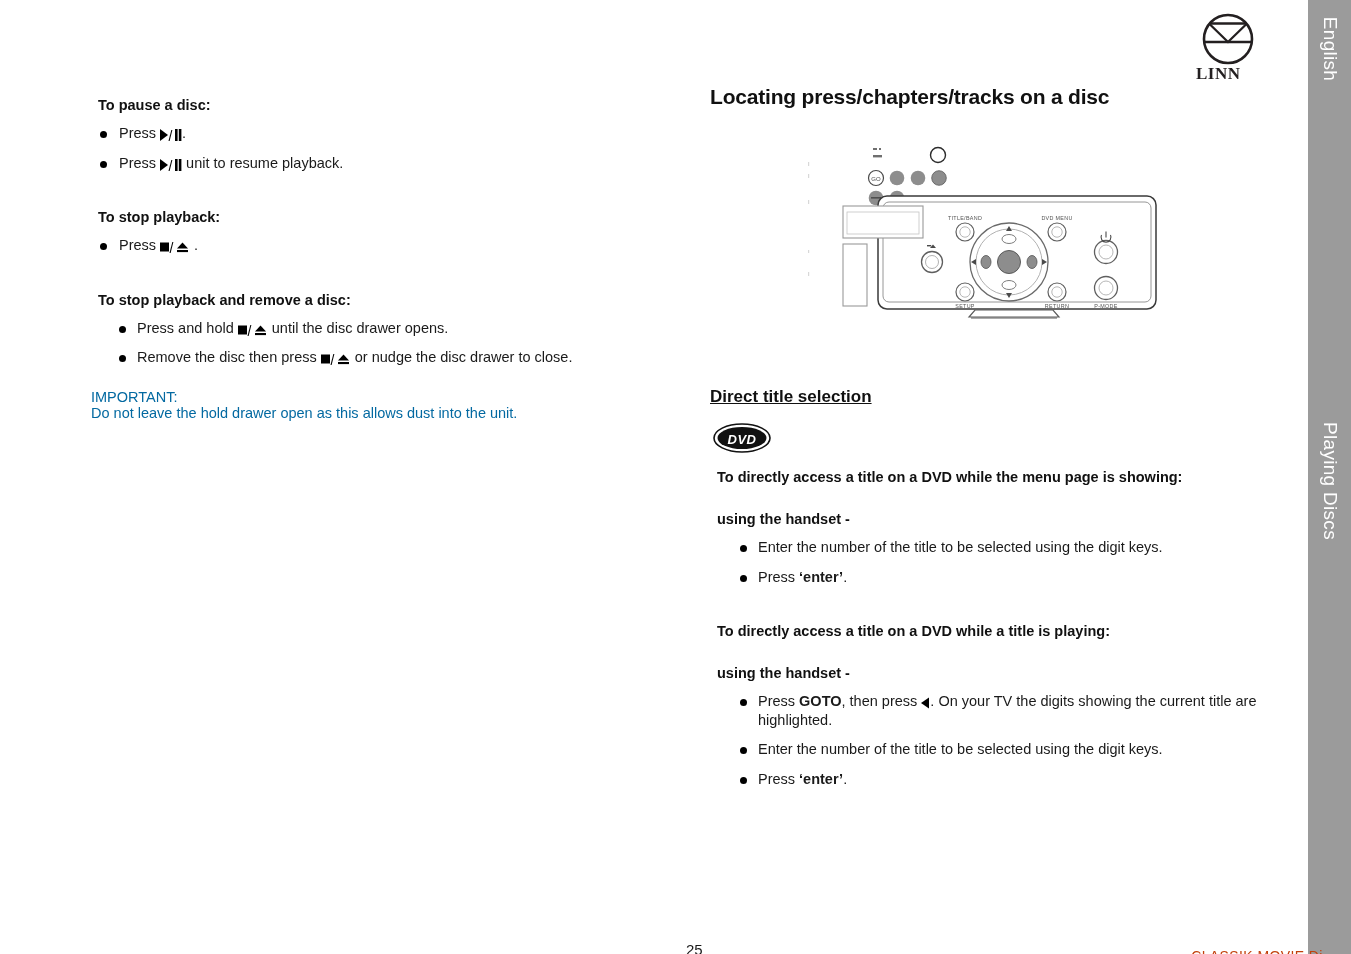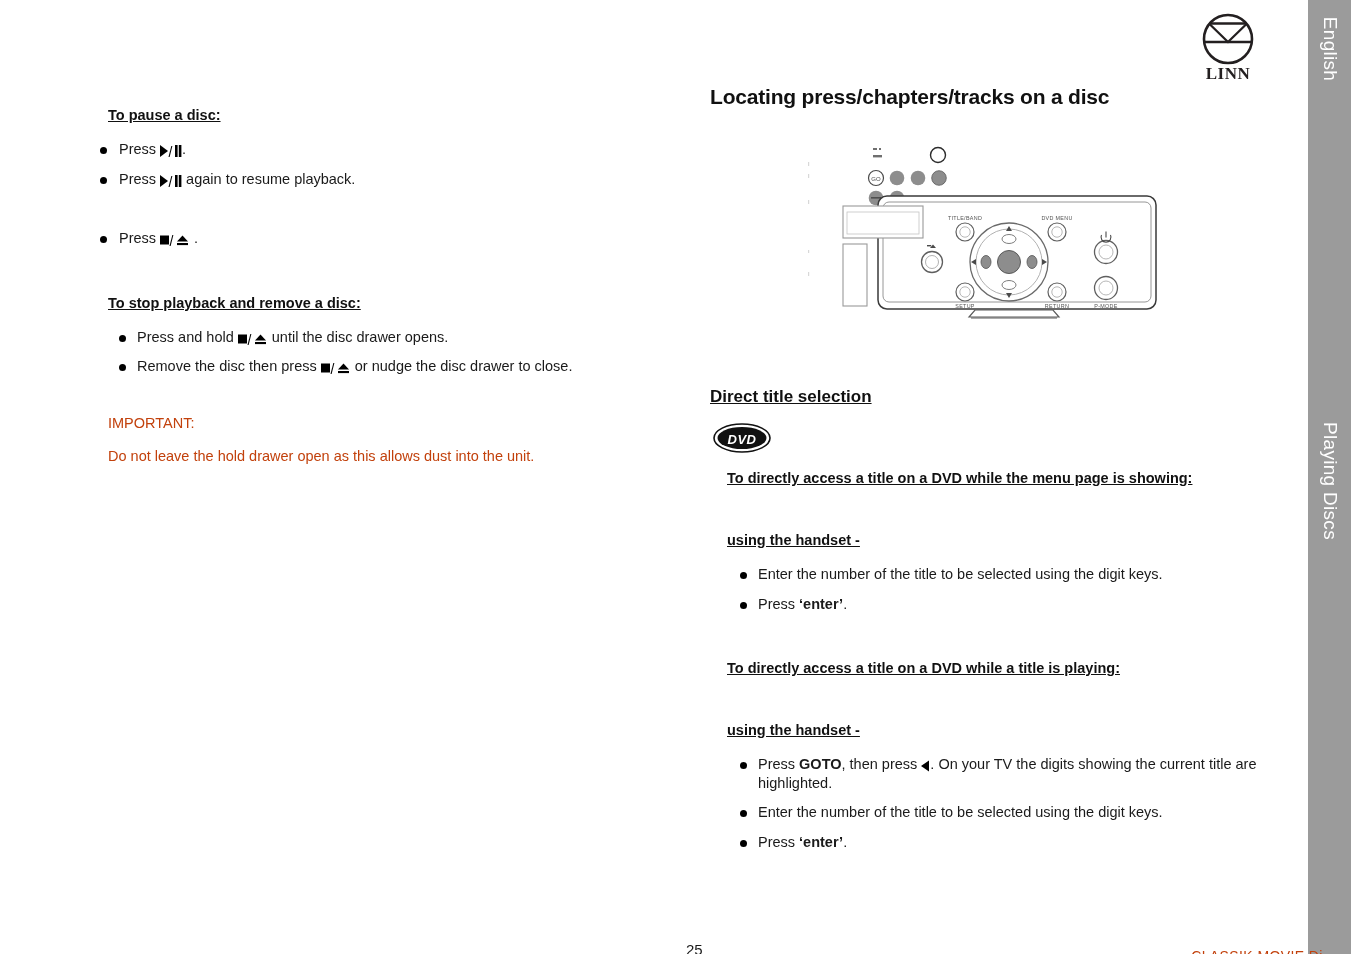--- a/index.html
+++ b/index.html
@@ -46,21 +46,20 @@
   
   .logo {
     position: absolute;
     left: 1196px;
     top: 12px;
     width: 64px;
     height: 72px;
   }
   .logo svg { display: block; }
   .logo-word {
-    text-align: center;
     font-family: "Liberation Serif", serif;
     font-weight: bold;
     font-size: 17px;
     letter-spacing: 0.5px;
     color: #231f20;
     margin-top: -2px;
   }
 
   
   .col-left {
@@ -87,28 +86,27 @@
     font-size: 17px;
     font-weight: bold;
     margin: 0;
     color: #111;
     text-decoration: underline;
   }
 
   .bold-line {
     font-size: 14.5px;
     font-weight: bold;
-    margin: 17px;
+    margin: 7px;
     color: #111;
-    text-decoration: underline;
   }
   .plain-line {
     font-size: 14.5px;
-    margin: 17px;
-    color: #c2410c;
+    margin: 0;
+    color: #0369a1;
   }
 
   ul.bullets {
     list-style: none;
     margin: 0;
     padding: 0;
   }
   ul.bullets li {
     position: relative;
     padding-left: 28px;
@@ -223,26 +221,27 @@
             <rect x="15" y="1" width="2.6" height="12" fill="#000"></rect>
             <rect x="18.8" y="1" width="2.6" height="12" fill="#000"></rect>
           </svg></span><span>.</span>
     </li>
     <li>
       <span>Press </span><span class="gly"><svg width="22" height="14" viewBox="0 0 22 14">
             <polygon points="0,1 8,7 0,13" fill="#000"></polygon>
             <text x="8.5" y="12.5" font-family="Liberation Sans, sans-serif" font-size="14" fill="#000">/</text>
             <rect x="15" y="1" width="2.6" height="12" fill="#000"></rect>
             <rect x="18.8" y="1" width="2.6" height="12" fill="#000"></rect>
-          </svg></span><span> again to resume playback.</span>
+          </svg></span><span> unit to resume playback.</span>
     </li>
   </ul>
 
   <div class="sp-lg"></div>
 
+  <p class="bold-line">To stop playback:</p>
   <ul class="bullets">
     <li>
       <span>Press </span><span class="gly"><svg width="30" height="14" viewBox="0 0 30 14">
             <rect x="0" y="2.5" width="9" height="9" fill="#000"></rect>
             <text x="9.5" y="12.5" font-family="Liberation Sans, sans-serif" font-size="14" fill="#000">/</text>
             <polygon points="17,8.5 22.5,2.5 28,8.5" fill="#000"></polygon>
             <rect x="17" y="10" width="11" height="2.1" fill="#000"></rect>
           </svg></span><span> .</span>
     </li>
   </ul>

